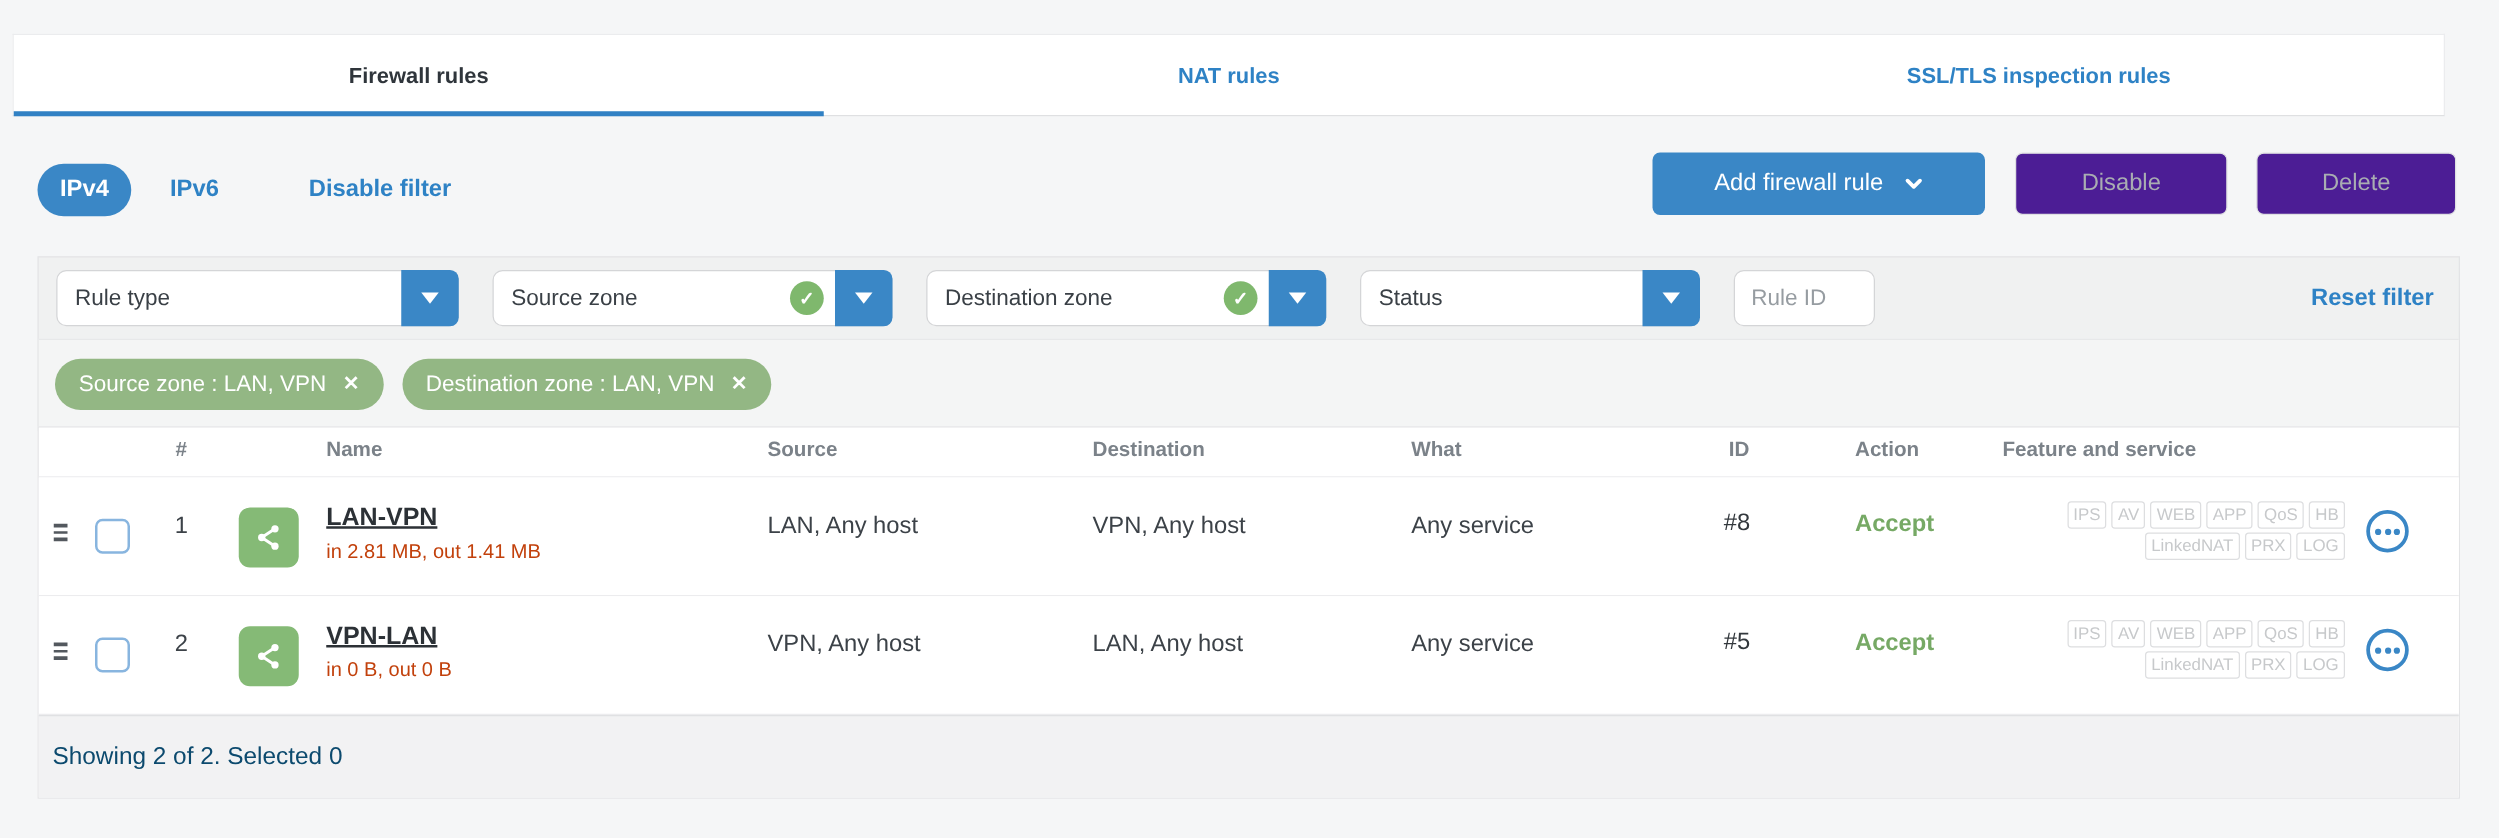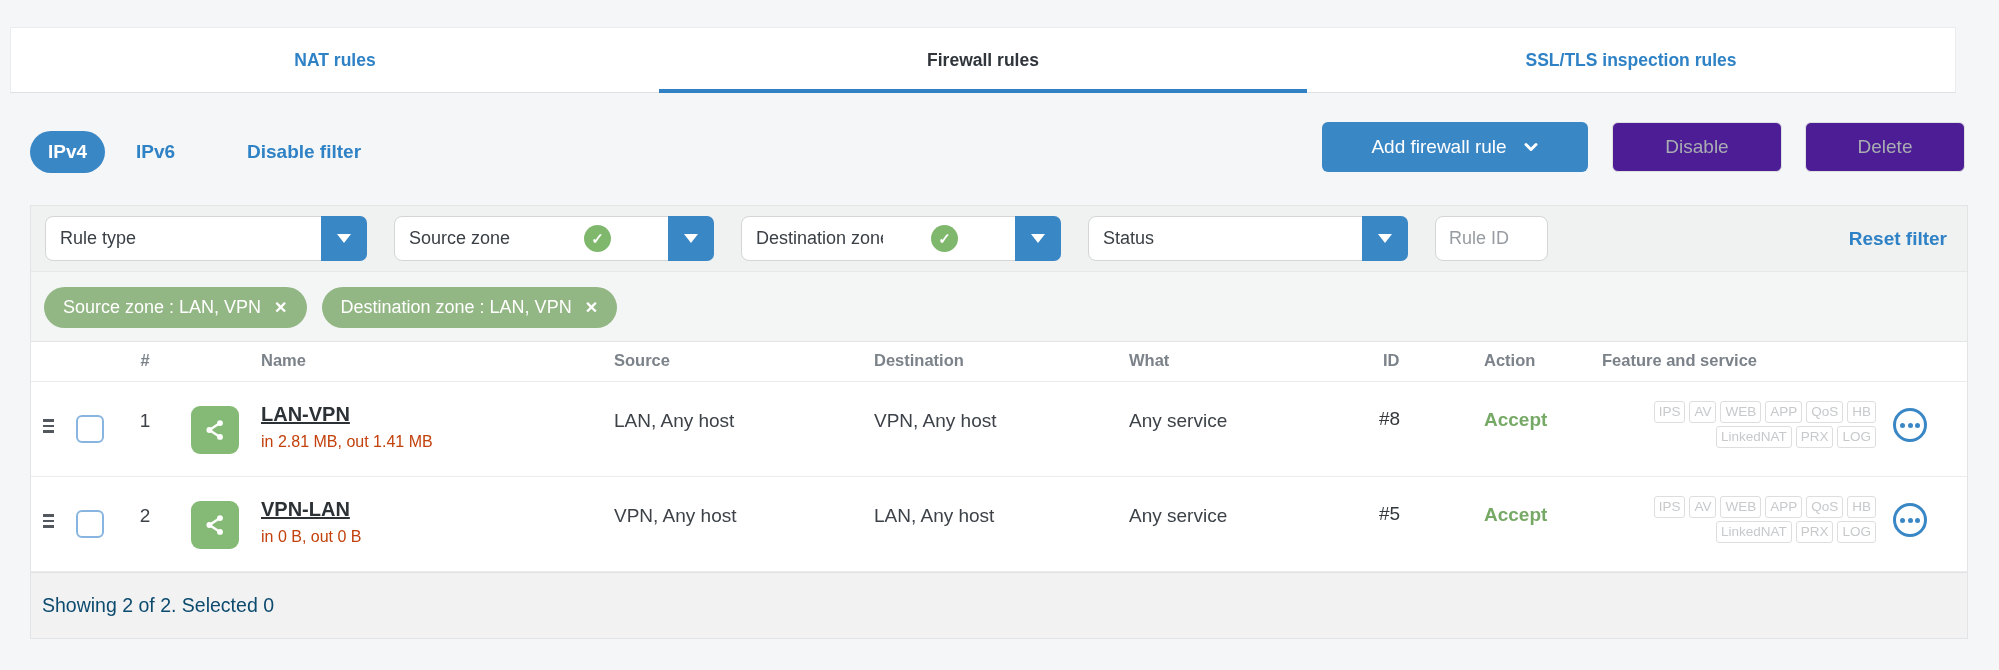--- a/index.html
+++ b/index.html
@@ -47,25 +47,25 @@
   #btn-delete  { left:1805px; width:160px; }
   .chev { width:16px; height:16px; display:block; }
   
   .filter-panel {
     position:absolute; left:30px; top:205px; width:1938px;
     background:#f0f1f1; border:1px solid #e3e4e6;
   }
   .filter-row { height:65px; display:flex; align-items:center; padding:0 14px; position:relative; }
   .select {
     height:45px; background:#fff; border:1px solid #d4d5d7; border-radius:8px;
-    display:flex; align-items:center; margin-right:27px; cursor:pointer;gap:48px;
+    display:flex; align-items:center; margin-right:27px; cursor:pointer;
   }
   .sel-rule-type { width:322px; }
   .sel-w { width:320px; }
-  .sel-status { width:320px; }
+  .sel-status { width:272px; }
   .select .sel-label { padding-left:14px; font-size:18px; color:#3a4046; flex:1; white-space:nowrap; overflow:hidden; }
   .check-badge {
     width:27px; height:27px; border-radius:50%; background:#7fb86d; color:#fff;
     display:flex; align-items:center; justify-content:center;
     font-size:15px; font-weight:700; margin-right:9px; flex:none;
   }
   .dd-btn {
     width:46px; align-self:stretch; background:#3a87c6; border-radius:0 7px 7px 0;
     display:flex; align-items:center; justify-content:center; margin:-1px -1px -1px 0; flex:none;
   }
@@ -136,22 +136,22 @@
   .table-footer {
     height:66px; background:#f2f2f3; border-top:1px solid #e0e1e3;
     display:flex; align-items:center; padding-left:11px;
     font-size:19.5px; color:#0c4a6e;
   }
 </style>
 </head>
 <body>
 
 <div class="tabbar">
+  <div class="tab active">Firewall rules</div>
   <div class="tab">NAT rules</div>
-  <div class="tab active">Firewall rules</div>
   <div class="tab">SSL/TLS inspection rules</div>
 </div>
 
 <button class="pill-ipv4">IPv4</button>
 <span class="link-ipv6">IPv6</span>
 <span class="link-disable-filter">Disable filter</span>
 
 <button class="btn-primary" id="btn-add-rule">
   <span>Add firewall rule</span>
   <svg class="chev" viewBox="0 0 16 16">

